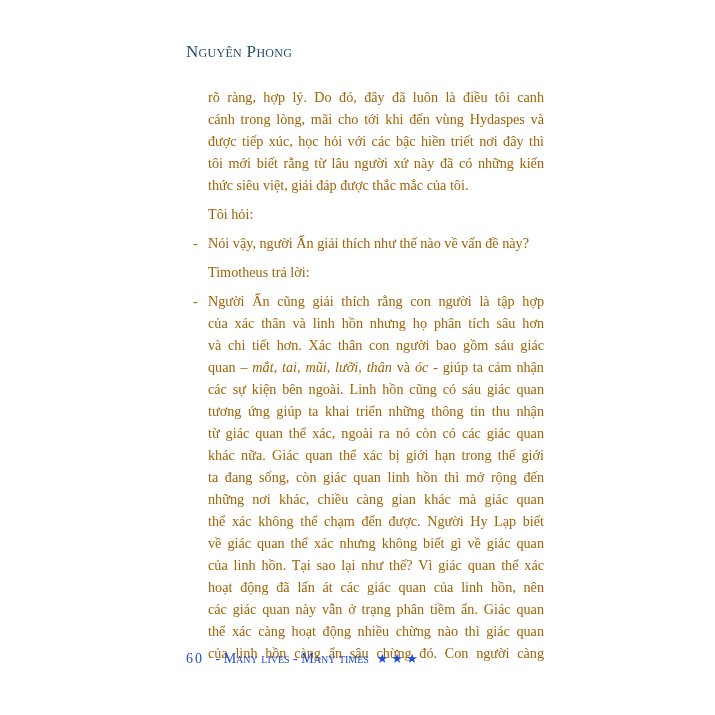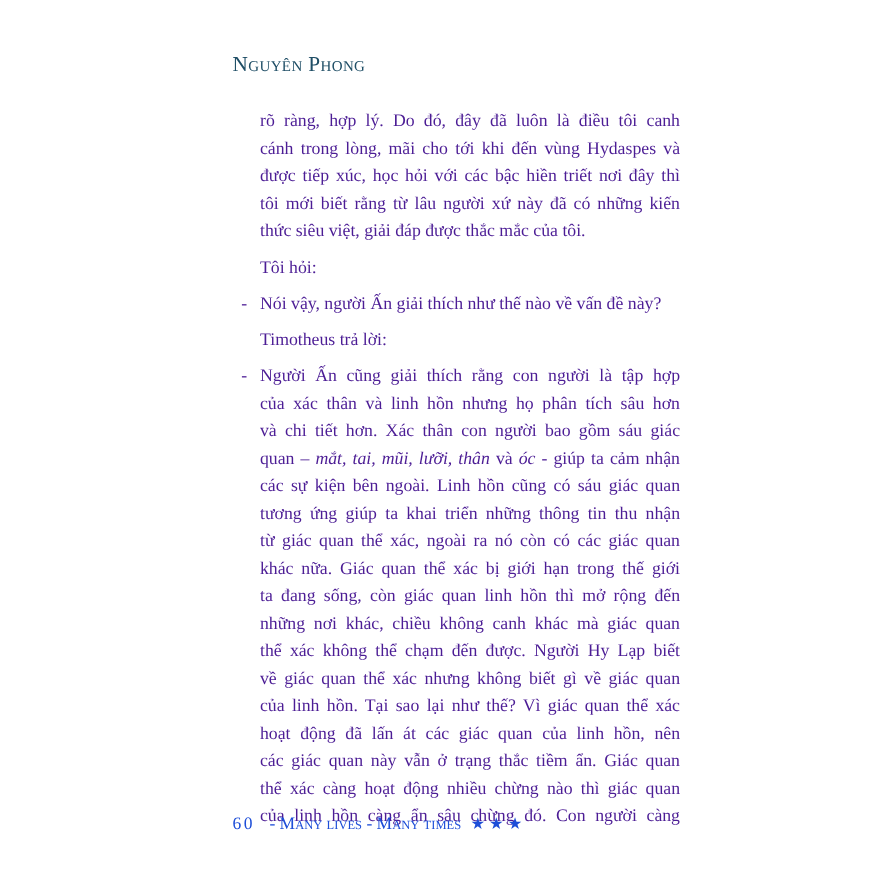--- a/index.html
+++ b/index.html
@@ -5,21 +5,21 @@
   html, body { margin: 0; padding: 0; background: #ffffff; }
   body { width: 715px; height: 715px; position: relative; overflow: hidden; }
   .page { position: absolute; left: 0; top: 0; width: 715px; height: 715px; background: #fff; }
   .header {
     position: absolute; left: 186px; top: 42px;
     font-family: "Liberation Serif", serif; font-size: 17px; color: #1f4e66;
     font-variant: small-caps; letter-spacing: 0.3px;
   }
   .body-text {
     position: absolute; left: 208px; top: 86px; width: 336px;
-    font-family: "Liberation Serif", serif; font-size: 14.2px; color: #4c1d95;
+    font-family: "Liberation Serif", serif; font-size: 14.2px; color: #a16207;
     line-height: 22px;
   }
   .line { display: block; white-space: nowrap; height: 22px; text-align: justify; text-align-last: justify; }
   .line.last { text-align-last: left; }
   .gap { height: 7px; }
   .dash-row { position: relative; }
   .dash { position: absolute; left: -15px; top: 0; }
   .footer {
     position: absolute; left: 186px; top: 651px;
     font-family: "Liberation Serif", serif; font-size: 14px; color: #1d4ed8;
@@ -57,26 +57,26 @@
       <span>Người Ấn cũng giải thích rằng con người là tập hợp</span>
     </div>
     <span class="line">của xác thân và linh hồn nhưng họ phân tích sâu hơn</span>
     <span class="line">và chi tiết hơn. Xác thân con người bao gồm sáu giác</span>
     <span class="line"><span>quan – </span><em>mắt, tai, mũi, lưỡi, thân</em><span> và </span><em>óc</em><span> - giúp ta cảm nhận</span></span>
     <span class="line">các sự kiện bên ngoài. Linh hồn cũng có sáu giác quan</span>
     <span class="line">tương ứng giúp ta khai triển những thông tin thu nhận</span>
     <span class="line">từ giác quan thể xác, ngoài ra nó còn có các giác quan</span>
     <span class="line">khác nữa. Giác quan thể xác bị giới hạn trong thế giới</span>
     <span class="line">ta đang sống, còn giác quan linh hồn thì mở rộng đến</span>
-    <span class="line">những nơi khác, chiều không canh khác mà giác quan</span>
+    <span class="line">những nơi khác, chiều càng gian khác mà giác quan</span>
     <span class="line">thể xác không thể chạm đến được. Người Hy Lạp biết</span>
     <span class="line">về giác quan thể xác nhưng không biết gì về giác quan</span>
     <span class="line">của linh hồn. Tại sao lại như thế? Vì giác quan thể xác</span>
     <span class="line">hoạt động đã lấn át các giác quan của linh hồn, nên</span>
-    <span class="line">các giác quan này vẫn ở trạng thắc tiềm ẩn. Giác quan</span>
+    <span class="line">các giác quan này vẫn ở trạng phân tiềm ẩn. Giác quan</span>
     <span class="line">thể xác càng hoạt động nhiều chừng nào thì giác quan</span>
     <span class="line">của linh hồn càng ẩn sâu chừng đó. Con người càng</span>
   </div>
 
   <div class="footer">
     <span class="pg">60</span>
     <span class="title">- Many lives - Many times</span>
     <span class="stars">★ ★ ★</span>
   </div>
 

